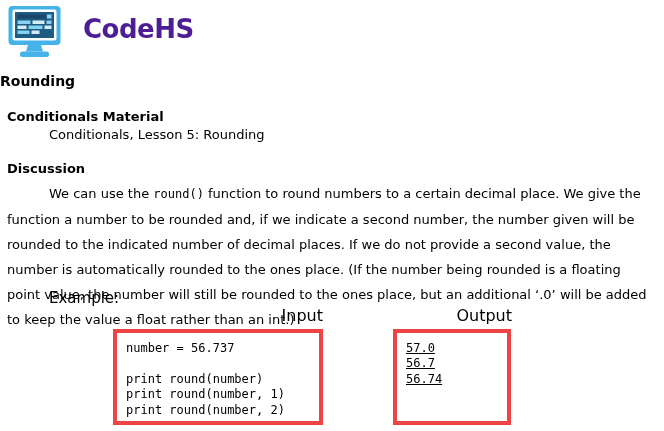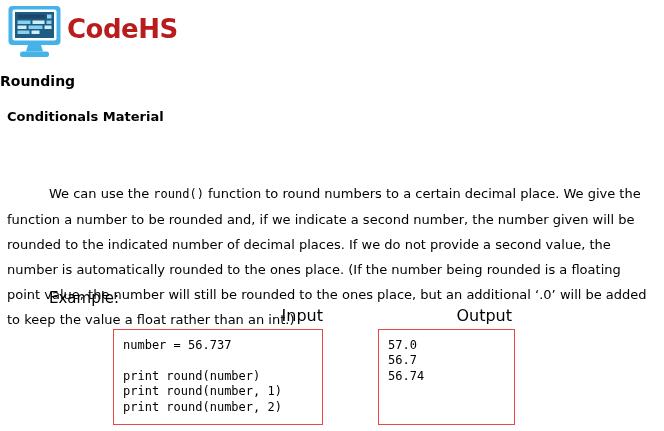--- a/index.html
+++ b/index.html
@@ -19,23 +19,23 @@
     left: 8px;
     top: 5px;
     display: flex;
     align-items: center;
   }
   .logo-icon { display: block; }
   .logo-text {
     font-family: "DejaVu Sans", "Liberation Sans", sans-serif;
     font-weight: 700;
     font-size: 26px;
-    color: #b91c1c;
+    color: #4c1d95;
     letter-spacing: -0.5px;
-    margin-left: 1px;
+    margin-left: 17px;
     margin-top: -6px;
   }
 
   
   .doc-title {
     position: absolute;
     left: 0;
     top: 73px;
     width: 580px;
     font-size: 14px;
@@ -88,26 +88,26 @@
     font-size: 16px;
     text-align: right;
   }
   .label-input  { left: 113px; width: 210px; }
   .label-output { left: 378px; width: 134px; }
 
   .code-box {
     position: absolute;
     top: 329px;
     height: 96px;
-    border: 1px solid #ef4444;
+    border: 4px solid #ef4444;
     box-sizing: border-box;
     background: #ffffff;
   }
   .box-input  { left: 113px; width: 210px; }
-  .box-output { left: 378px; width: 137px; }
+  .box-output { left: 393px; width: 118px; text-decoration: underline; }
 
   .code {
     margin: 0;
     padding: 8px 0 0 9px;
     font-family: "DejaVu Sans Mono", "Liberation Mono", monospace;
     font-size: 12px;
     line-height: 15.4px;
     white-space: pre;
   }
 </style>
@@ -135,21 +135,23 @@
         <polygon points="20,40 33,40 35,46.5 18,46.5" fill="#45b2e8"></polygon>
         <rect x="12" y="46.5" width="29" height="5.5" rx="2.5" fill="#45b2e8"></rect>
       </svg>
     </span>
     <span class="logo-text">CodeHS</span>
   </div>
 
   <div class="doc-title">Rounding</div>
 
   <div class="heading h-corresponding">Conditionals Material</div>
+  <div class="sub-line">Conditionals, Lesson 5: Rounding</div>
 
+  <div class="heading h-discussion">Discussion</div>
   <div class="discussion-para"><span>We can use the </span><span class="inline-code">round()</span><span> function to round numbers to a certain decimal place. We give the function a number to be rounded and, if we indicate a second number, the number given will be rounded to the indicated number of decimal places. If we do not provide a second value, the number is automatically rounded to the ones place. (If the number being rounded is a floating point value, the number will still be rounded to the ones place, but an additional ‘.0’ will be added to keep the value a float rather than an int.)</span></div>
 
   <div class="example-label">Example:</div>
 
   <div class="box-label label-input">Input</div>
   <div class="box-label label-output">Output</div>
 
   <div class="code-box box-input">
     <pre class="code">number = 56.737
 

